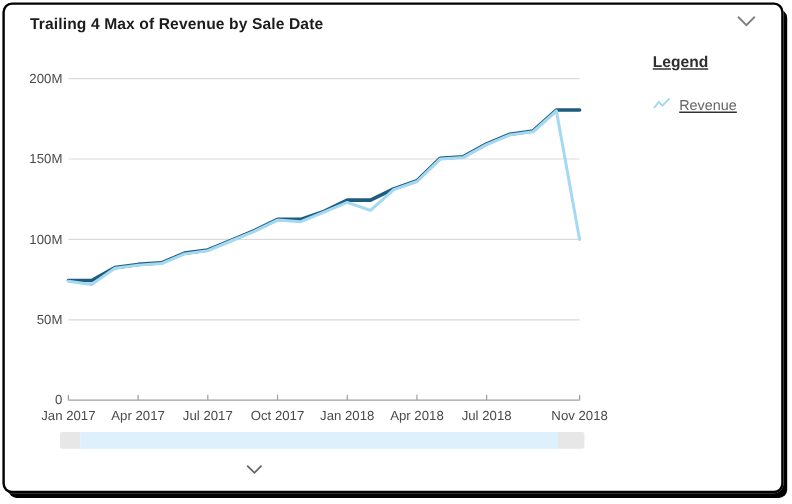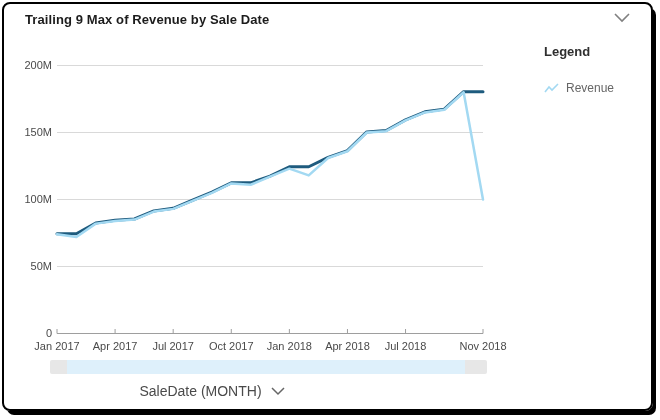--- a/index.html
+++ b/index.html
@@ -15,42 +15,42 @@
   .title{
     position:absolute;left:25px;top:12px;font-size:13px;font-weight:bold;
     color:#1c1c1c;letter-spacing:.1px;
   }
   .collapse-btn{
     position:absolute;left:611px;top:9px;width:22px;height:18px;cursor:pointer;
     display:flex;align-items:center;justify-content:center;background:none;border:none;padding:0;
   }
   svg.chart{position:absolute;left:0;top:0;}
   svg text{font-family:"Liberation Sans",sans-serif;}
-  .legend{position:absolute;left:544px;top:44px;width:108px;}
+  .legend{position:absolute;left:544px;top:44px;width:108px;text-decoration:underline;}
   .legend-title{font-size:13px;font-weight:600;color:#2f2f2f;margin-bottom:22px;}
-  .legend-item{display:flex;align-items:center;gap:7px;margin-bottom:13px;cursor:pointer;}
+  .legend-item{display:flex;gap:7px;margin-bottom:13px;cursor:pointer;}
   .legend-item span{font-size:12px;color:#666;}
   .slider{
     position:absolute;left:50px;top:360px;width:437px;height:14px;
     display:flex;cursor:pointer;
   }
   .slider .handle{height:100%;}
   .slider .handle.left{width:17px;border-radius:2px 0 0 2px;}
   .slider .handle.right{width:22px;border-radius:0 2px 2px 0;}
   .slider .track{flex:1;height:100%;}
   .field-control{
     position:absolute;left:0;top:381px;width:424px;height:20px;
     display:flex;align-items:center;justify-content:center;gap:9px;cursor:pointer;
   }
   .field-control .label{font-size:14px;color:#4a4a4a;}
 </style>
 </head>
 <body>
 
-<div class="title">Trailing 9 Max of Revenue by Sale Date</div>
+<div class="title">Trailing 4 Max of Revenue by Sale Date</div>
 
 <button class="collapse-btn" title="">
   <svg width="16" height="10" viewBox="0 0 16 10">
     <polyline points="1,1 8,8 15,1" fill="none" stroke="#808080" stroke-width="1.6"></polyline>
   </svg>
 </button>
 
 <svg class="chart" width="520" height="358" viewBox="0 0 520 358">
     <text x="52" y="337" text-anchor="end" fill="#4a4a4a" font-size="11">0</text>
     <line x1="57" x2="483" y1="266.5" y2="266.5" stroke="#d9d9d9" stroke-width="1"></line>
@@ -94,19 +94,18 @@
     </div>
 </div>
 
 <div class="slider">
   <div class="handle left" style="background: rgb(231, 231, 231);"></div>
   <div class="track" style="background: rgb(222, 240, 251);"></div>
   <div class="handle right" style="background: rgb(231, 231, 231);"></div>
 </div>
 
 <div class="field-control">
-  <span class="label">SaleDate (MONTH)</span>
   <svg width="14" height="9" viewBox="0 0 14 9">
     <polyline points="1,1 7,7 13,1" fill="none" stroke="#666" stroke-width="1.5"></polyline>
   </svg>
 </div>
 
 <div class="frame"></div>
 
 </body></html>

